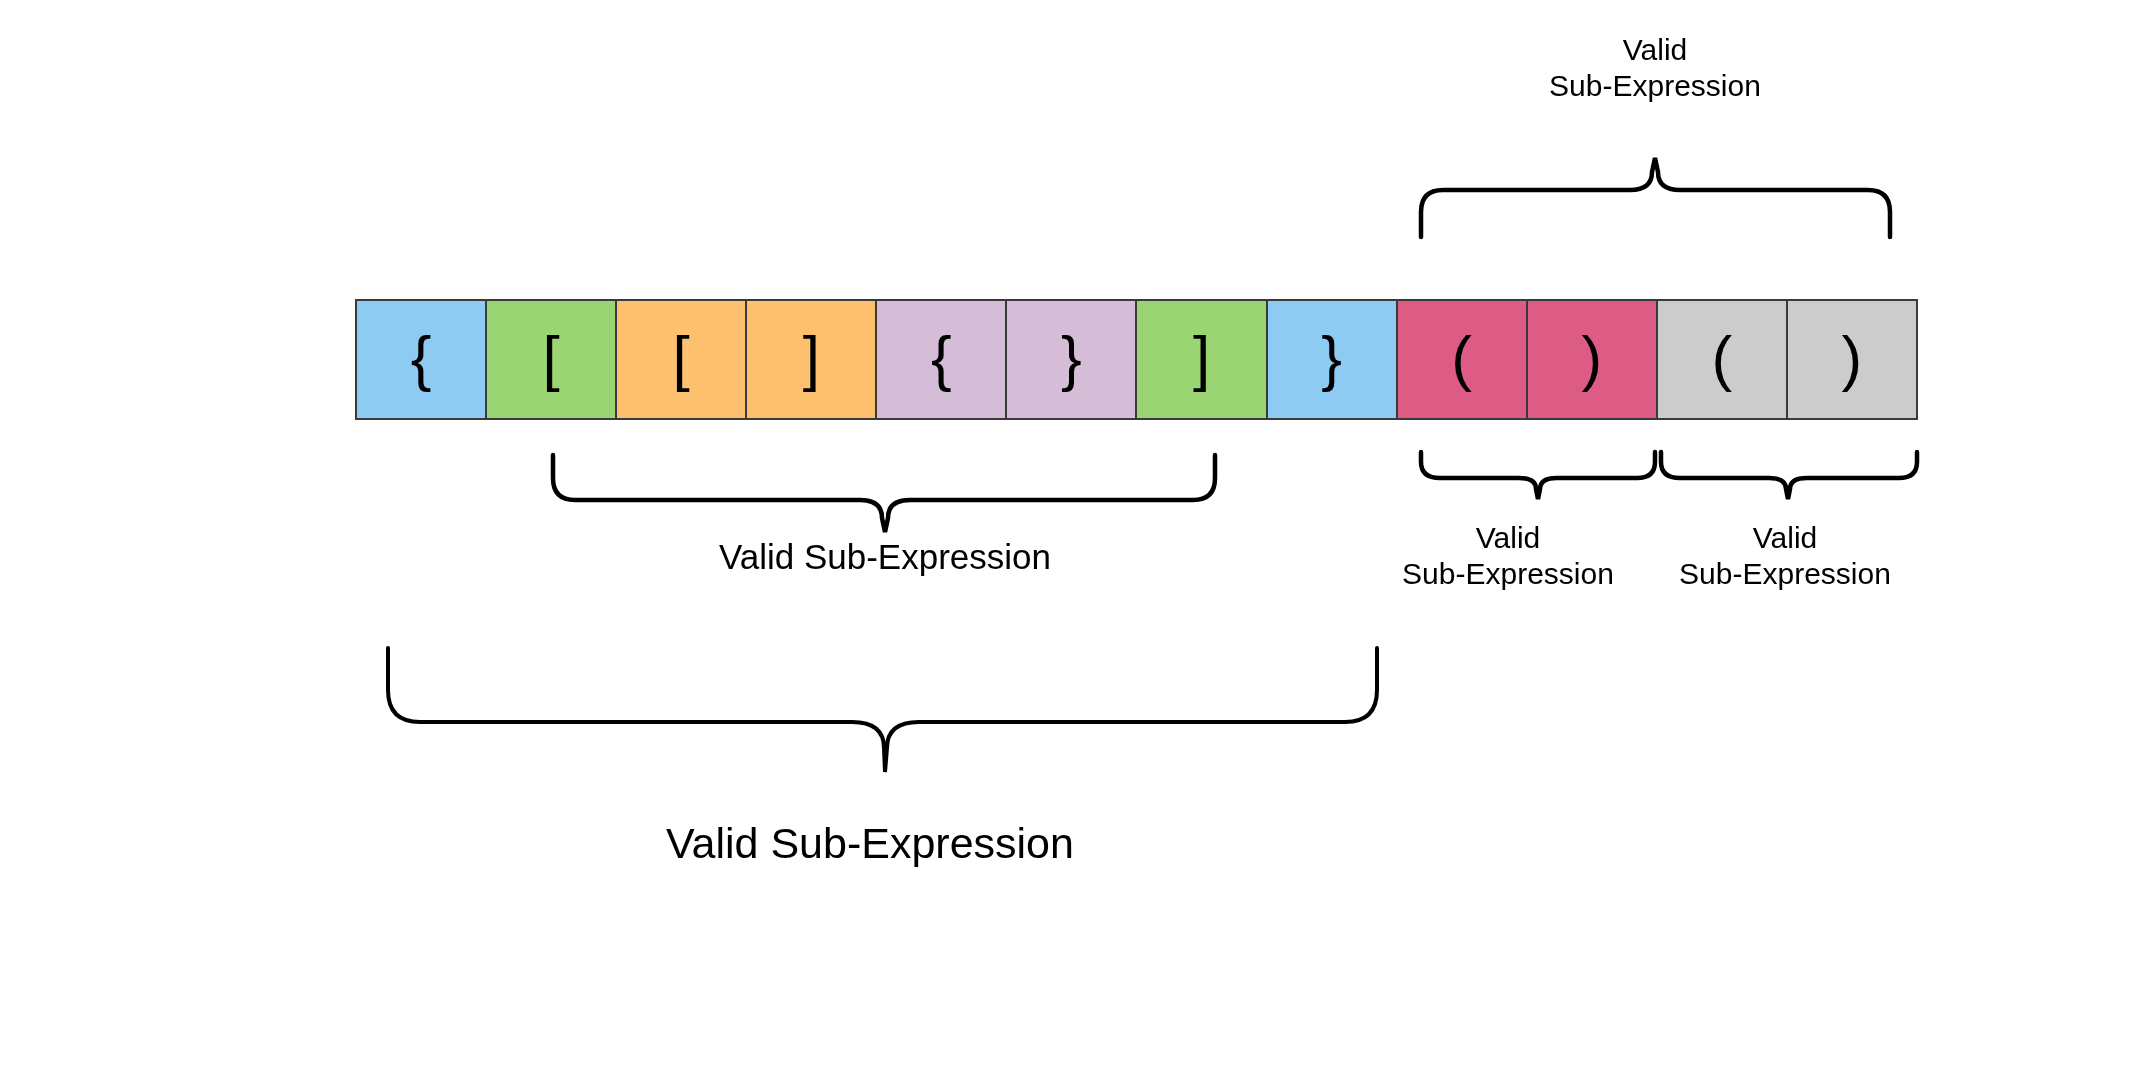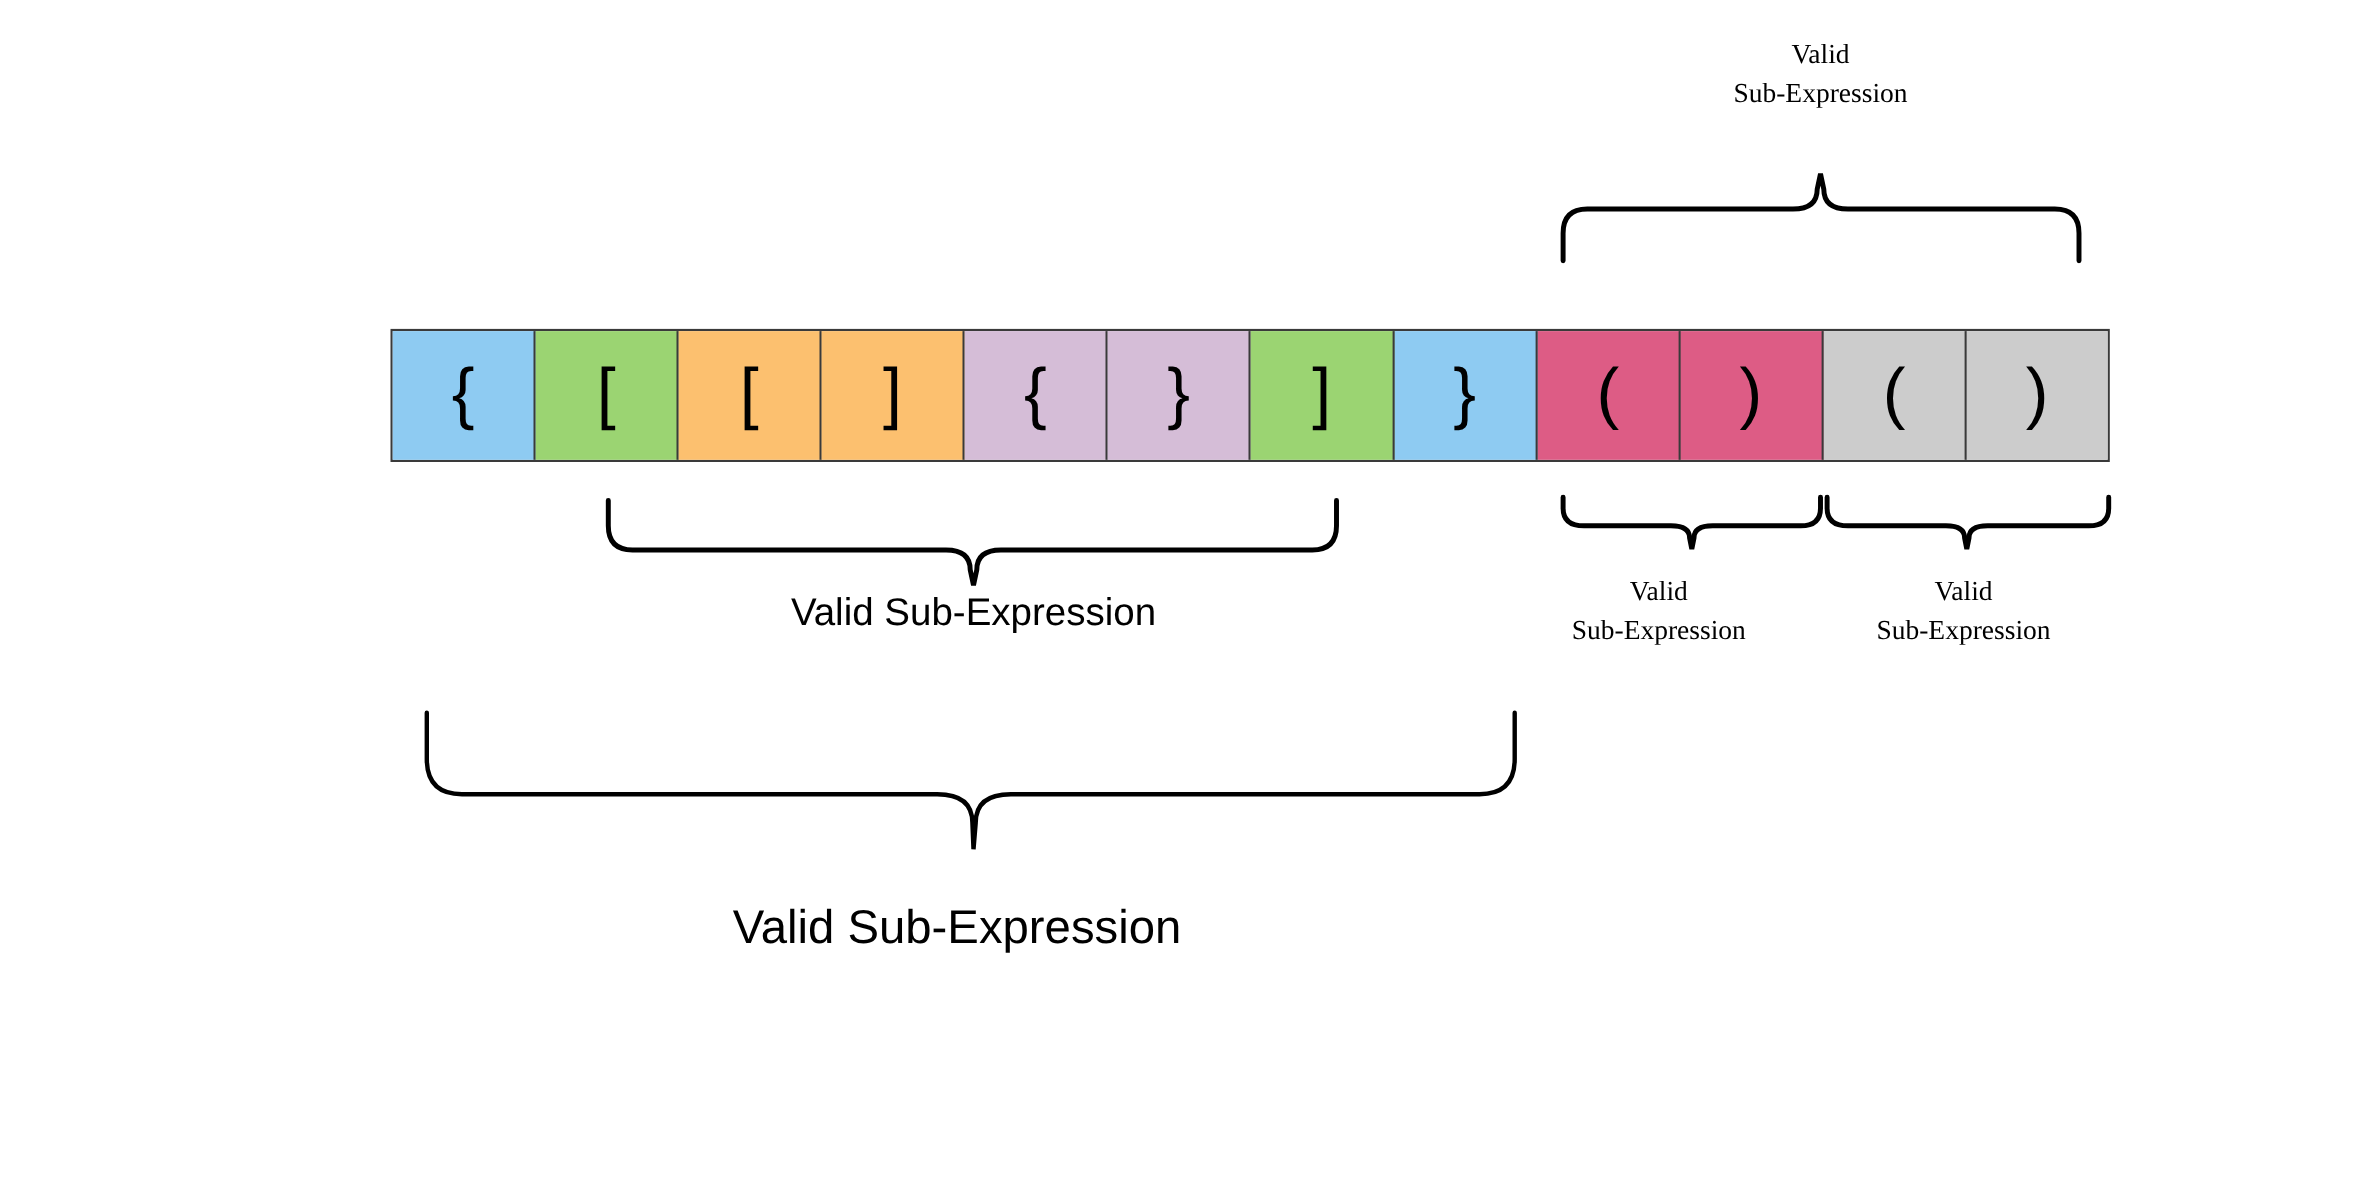--- a/index.html
+++ b/index.html
@@ -59,21 +59,21 @@
   }
   
   .label {
     position: absolute;
     text-align: center;
     color: #000000;
     font-family: "Liberation Sans", sans-serif;
     white-space: pre-line;
     z-index: 4;
   }
-  .label-sm { font-size: 25px; line-height: 36px; font-family: Liberation Serif, serif; }
+  .label-sm { font-size: 30px; line-height: 36px; }
   .label-md { font-size: 35px; line-height: 40px; }
   .label-lg { font-size: 43px; line-height: 50px; }
 
   #label-top-right   { left: 1455px; top: 32px;  width: 400px; }
   #label-mid-left    { left: 600px;  top: 537px; width: 570px; }
   #label-bot-right-1 { left: 1348px; top: 520px; width: 320px; }
   #label-bot-right-2 { left: 1625px; top: 520px; width: 320px; }
   #label-bottom      { left: 580px;  top: 818px; width: 580px; }
 </style>
 </head>

